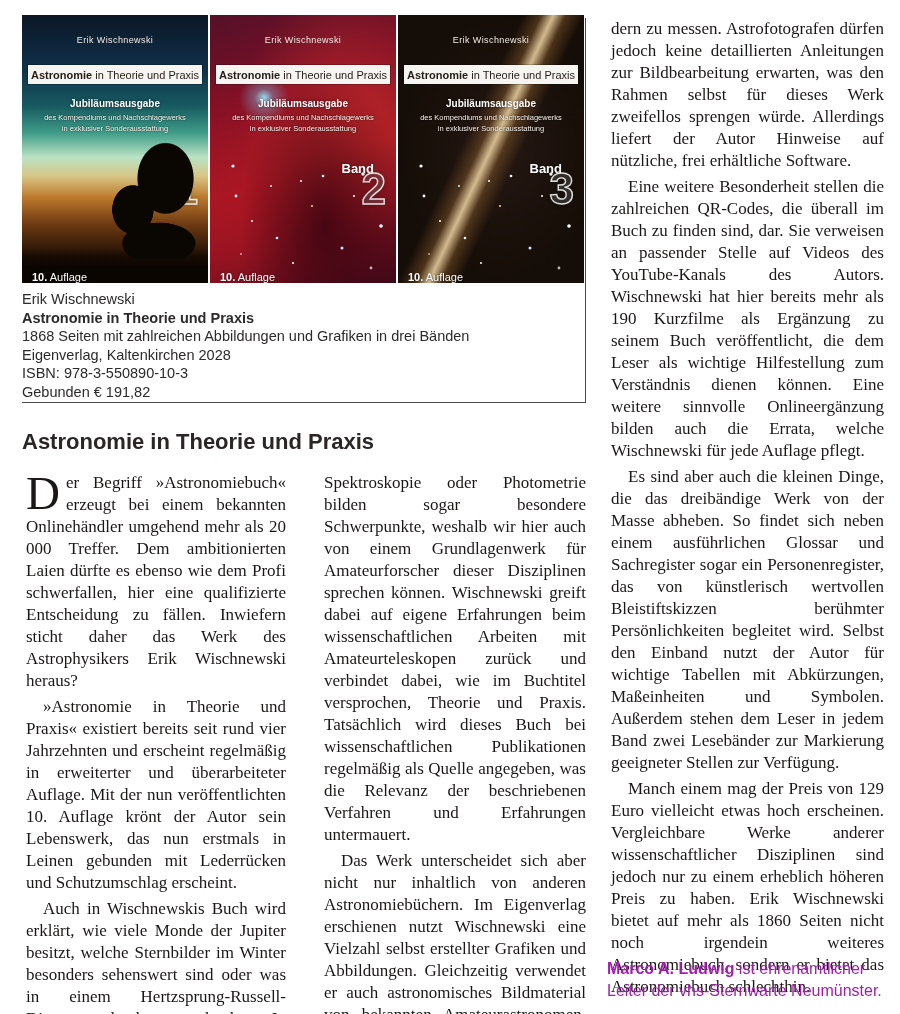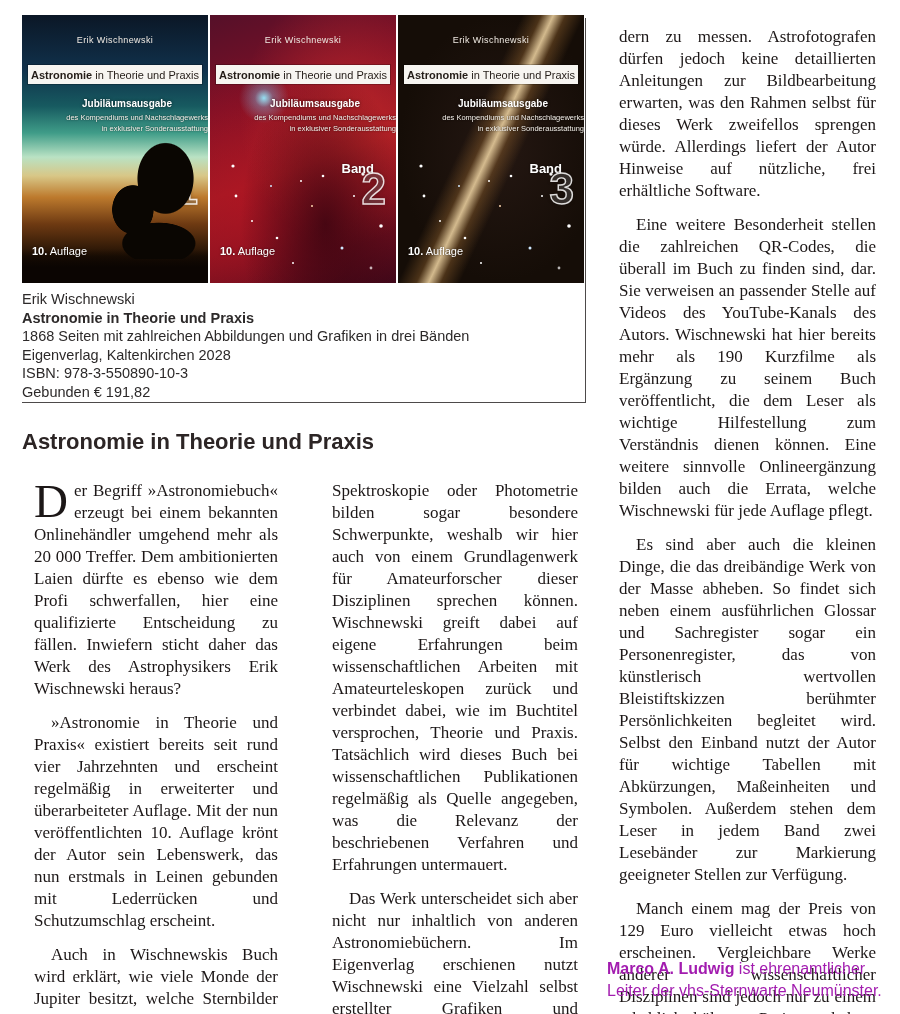--- a/index.html
+++ b/index.html
@@ -34,49 +34,49 @@
     box-shadow:22px 150px 0 .6px #fff,60px 170px 0 0 #cfe8ff,152px 158px 0 .7px #fff,
       101px 190px 0 0 #ffd9b0,170px 210px 0 .8px #fff,41px 205px 0 0 #fff,
       131px 232px 0 .5px #cfe8ff,82px 247px 0 0 #fff,160px 252px 0 .4px rgba(255,255,255,.7),
       30px 238px 0 0 rgba(255,255,255,.6),112px 160px 0 .3px #fff,66px 222px 0 .3px #fff,
       143px 180px 0 0 #fff,25px 180px 0 .4px #fff,90px 165px 0 0 #fff;}
   .cover-author{position:absolute;top:20px;left:0;width:100%;text-align:center;
     color:#efe9e2;font-size:9px;letter-spacing:.4px;}
   .plate{position:absolute;top:50px;left:6px;right:6px;background:#f7f5f1;text-align:center;
     padding:4px 0 3px;font-size:11px;color:#241d18;box-shadow:0 0 0 1px rgba(0,0,0,.22);}
   .plate .b{font-weight:bold;}
-  .jubi{position:absolute;top:83px;left:12px;width:100%;text-align:center;color:#fff;
+  .jubi{position:absolute;top:83px;left:0;width:100%;text-align:center;color:#fff;
     font-size:10px;font-weight:bold;text-shadow:0 0 3px rgba(0,0,0,.65);}
-  .jline{position:absolute;left:0;width:100%;text-align:right;color:#f3efe9;
+  .jline{position:absolute;left:0;width:100%;text-align:center;color:#f3efe9;
     font-size:7.5px;text-shadow:0 0 2px rgba(0,0,0,.65);}
   .jline.l1{top:98px;} .jline.l2{top:109px;}
   .band-label{position:absolute;top:146px;right:22px;color:#fff;font-size:13px;font-weight:bold;
     text-shadow:0 0 2px rgba(0,0,0,.6);}
   .band-num{position:absolute;top:152px;right:10px;font-size:44px;line-height:1;font-weight:bold;
     color:rgba(255,255,255,.14);-webkit-text-stroke:1.4px rgba(255,255,255,.85);
     text-shadow:0 0 4px rgba(0,0,0,.35);}
-  .edition{position:absolute;bottom:26px;left:10px;color:#fff;font-size:11px;
+  .edition{position:absolute;bottom:0;left:10px;color:#fff;font-size:11px;
     text-shadow:0 0 2px rgba(0,0,0,.6);}
   .edition .b{font-weight:bold;}
 
   
   .book-info{position:absolute;left:22px;top:290px;width:560px;
     font-family:"Liberation Sans",sans-serif;font-size:14.5px;line-height:18.5px;color:#2d2a2a;}
   .book-info .b{font-weight:bold;}
 
   
   .rule-h{position:absolute;left:22px;top:402px;width:563px;height:0;border-top:1.5px solid #4d4a4a;}
   .rule-v{position:absolute;left:585px;top:18px;width:0;height:385px;border-left:1.5px solid #4d4a4a;}
 
   
   .headline{position:absolute;left:22px;top:429px;width:560px;
     font-family:"Liberation Sans",sans-serif;font-weight:bold;font-size:22px;color:#2c2525;}
   .col{position:absolute;font-size:17px;line-height:22px;text-align:justify;color:#1c1717;
     hyphens:auto;-webkit-hyphens:auto;}
-  .col p{margin:12px;text-indent:17px;}
+  .col p{margin:4px;text-indent:17px;}
   .col p.first{text-indent:0;}
   .col-1{left:22px;top:468px;width:268px;height:546px;}
   .col-2{left:320px;top:468px;width:270px;height:546px;}
   .col-3{left:607px;top:14px;width:281px;height:900px;}
   .dropcap{float:left;font-size:47px;line-height:37px;padding:3px 6px 0 0;color:#1c1717;}
 
   
   .credit{position:absolute;left:607px;top:958px;width:281px;
     font-family:"Liberation Sans",sans-serif;font-size:16px;line-height:22px;color:#a21caf;}
   .credit .b{font-weight:bold;}

